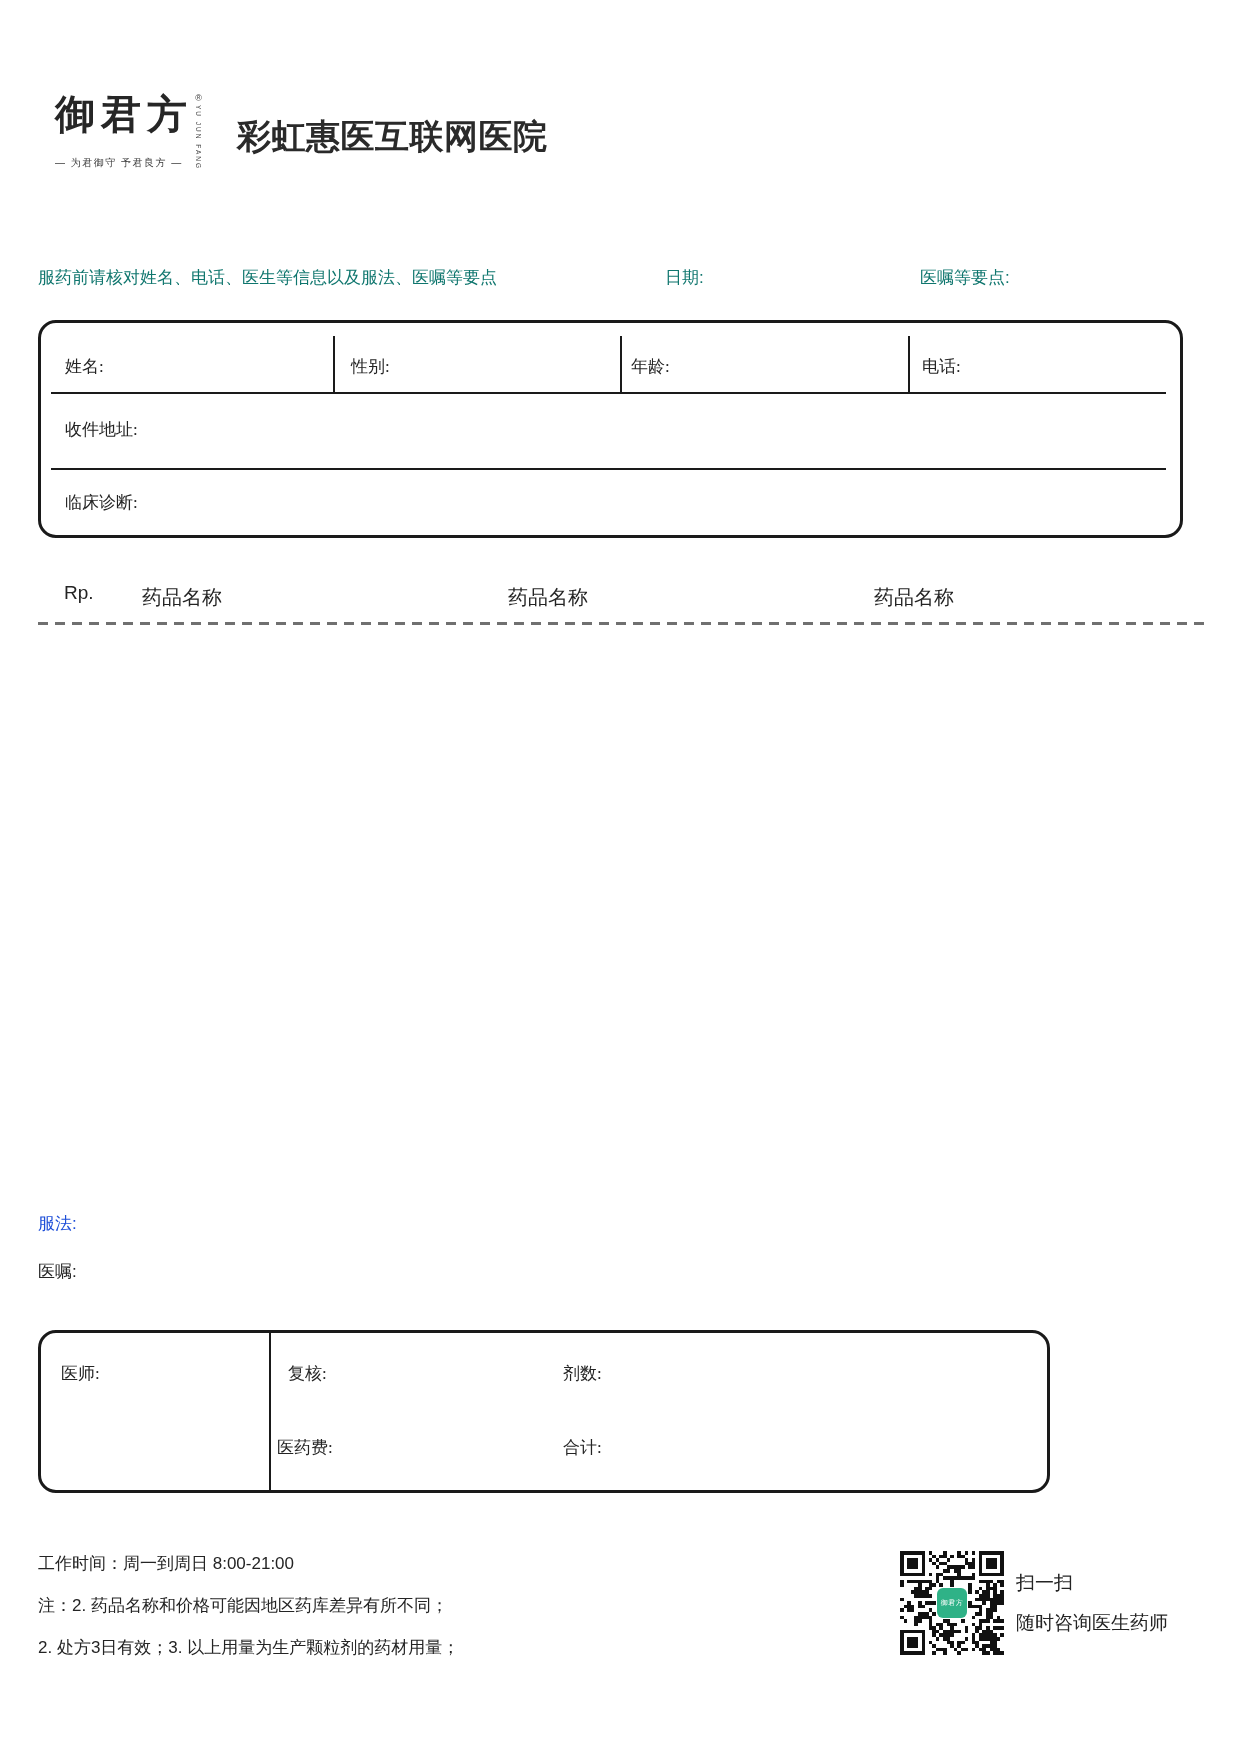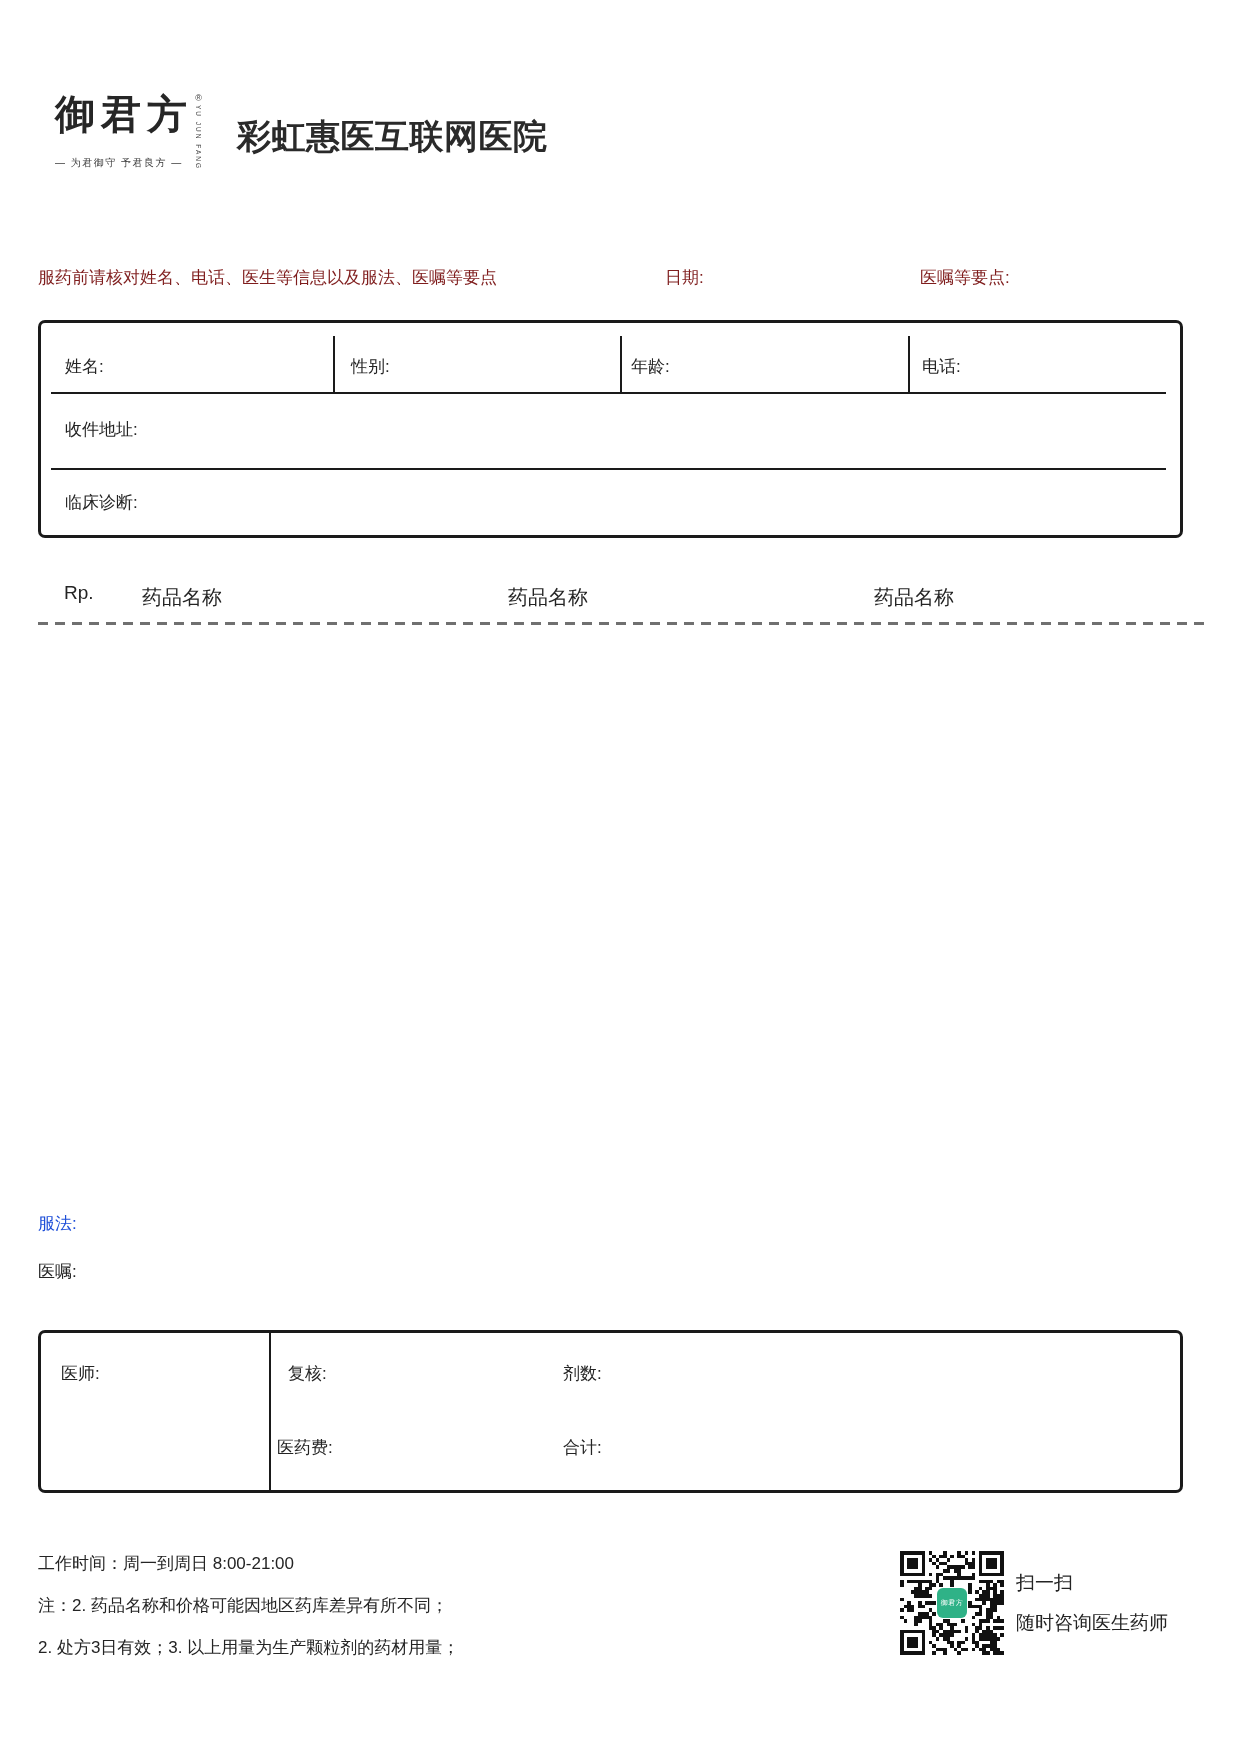--- a/index.html
+++ b/index.html
@@ -30,28 +30,28 @@
   .logo-tagline{
     margin-top:9px;font-size:10px;letter-spacing:1.5px;
     color:#3a3a3a;white-space:nowrap;
   }
   .hospital-name{
     left:237px;top:114px;
     font-size:34px;font-weight:bold;letter-spacing:0.5px;
     color:#2a2a2a;white-space:nowrap;
   }
   
-  .meta-text{top:266px;font-size:17px;color:#7f1d1d;white-space:nowrap;}
+  .meta-text{top:266px;font-size:17px;color:#0f766e;white-space:nowrap;}
   
   .frame{
-    border:3px solid #1a1a1a;border-radius:7px;
-    background:#ffffff;box-sizing:border-box;
+    border:3px solid #1a1a1a;border-radius:18px;
+    background:#ffffff;box-sizing:border-box;font-family:Liberation Serif, serif;
   }
   .patient-box{left:38px;top:320px;width:1145px;height:218px;}
-  .sign-box{left:38px;top:1330px;width:1145px;height:163px;}
+  .sign-box{left:38px;top:1330px;width:1012px;height:163px;}
   .vdiv{position:absolute;width:2px;background:#1a1a1a;}
   .hline{position:absolute;height:0;border-top:2px solid #1a1a1a;}
   .field-label{position:absolute;font-size:17px;color:#242424;line-height:22px;white-space:nowrap;}
   
   .rp-label{left:64px;top:582px;font-size:19px;color:#242424;}
   .rx-col{top:584px;font-size:20px;color:#242424;}
   .dashed-line{
     left:38px;top:622px;width:1168px;height:3px;
     background:repeating-linear-gradient(90deg,#707070 0 10px,transparent 10px 17px);
   }

